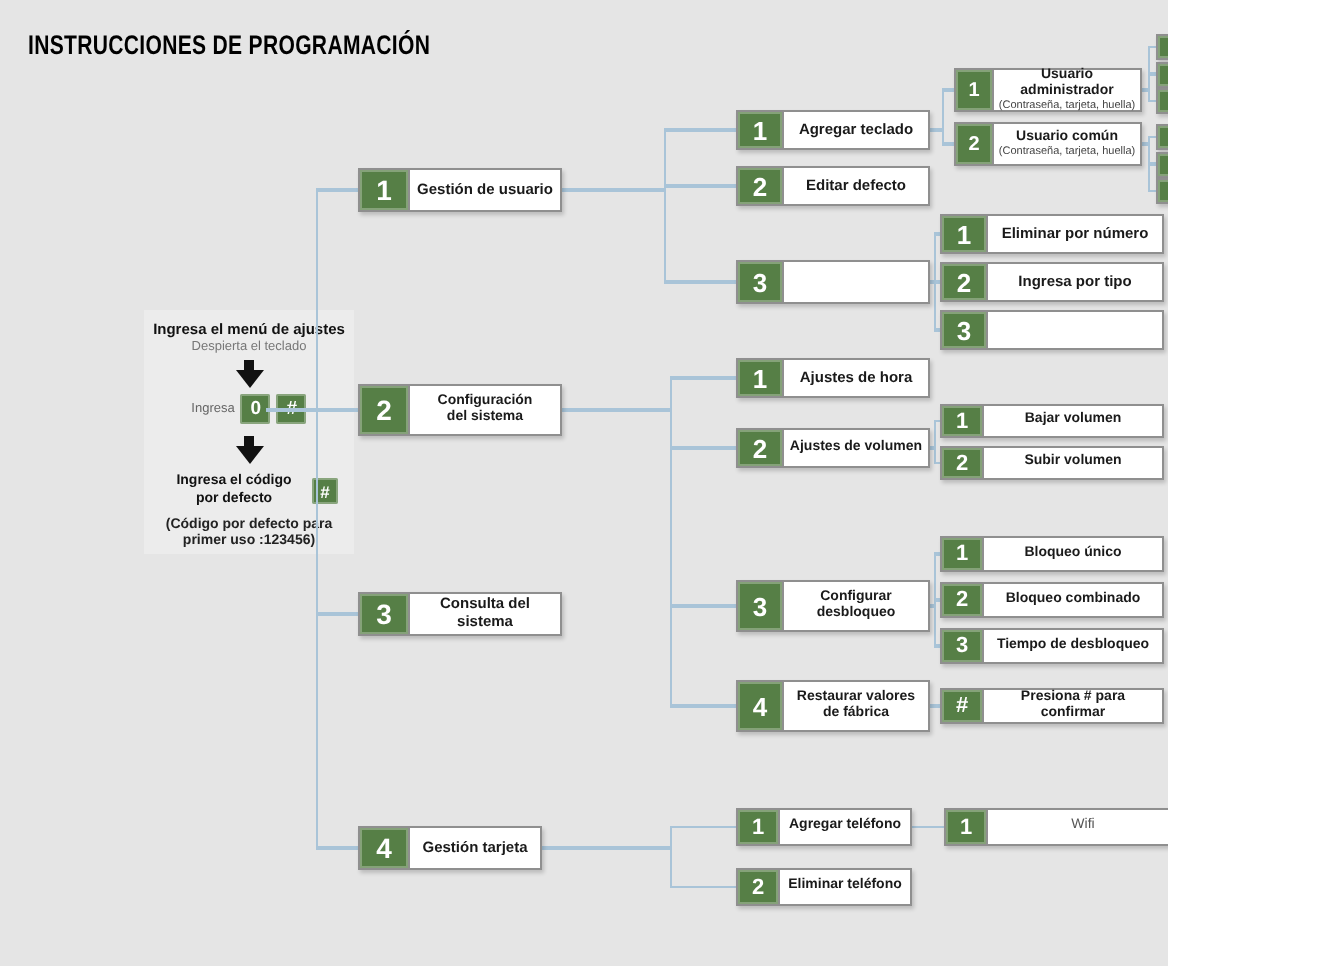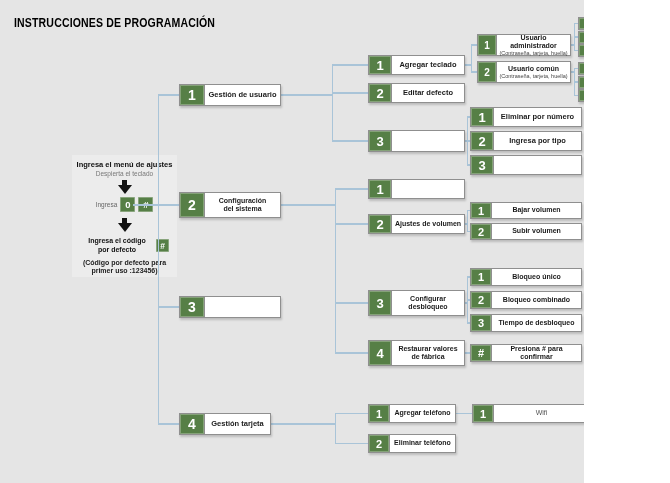--- a/index.html
+++ b/index.html
@@ -145,20 +145,21 @@
   </div>
   <div class="node" style="left:179px;top:192px;width:102px;height:26px">
     <span class="tile t24">2</span>
     <span class="lbl f70">
       <span>Configuración</span>
       <span>del sistema</span>
     </span>
   </div>
   <div class="node" style="left:179px;top:296px;width:102px;height:22px">
     <span class="tile t24">3</span>
+    <span class="lbl f75">Consulta del sistema</span>
   </div>
   <div class="node" style="left:179px;top:413px;width:92px;height:22px">
     <span class="tile t24">4</span>
     <span class="lbl f75">Gestión tarjeta</span>
   </div>
 
   <div class="node" style="left:368px;top:55px;width:97px;height:20px">
     <span class="tile t22">1</span>
     <span class="lbl f75">Agregar teclado</span>
   </div>
@@ -218,20 +219,21 @@
   <div class="node" style="left:470px;top:131px;width:112px;height:20px">
     <span class="tile t22">2</span>
     <span class="lbl f75">Ingresa por tipo</span>
   </div>
   <div class="node" style="left:470px;top:155px;width:112px;height:20px">
     <span class="tile t22">3</span>
   </div>
 
   <div class="node" style="left:368px;top:179px;width:97px;height:20px">
     <span class="tile t22">1</span>
+    <span class="lbl f75">Ajustes de hora</span>
   </div>
   <div class="node" style="left:368px;top:214px;width:97px;height:20px">
     <span class="tile t22">2</span>
     <span class="lbl f70">Ajustes de volumen</span>
   </div>
   <div class="node" style="left:368px;top:290px;width:97px;height:26px">
     <span class="tile t22">3</span>
     <span class="lbl f70">
       <span>Configurar</span>
       <span>desbloqueo</span>

